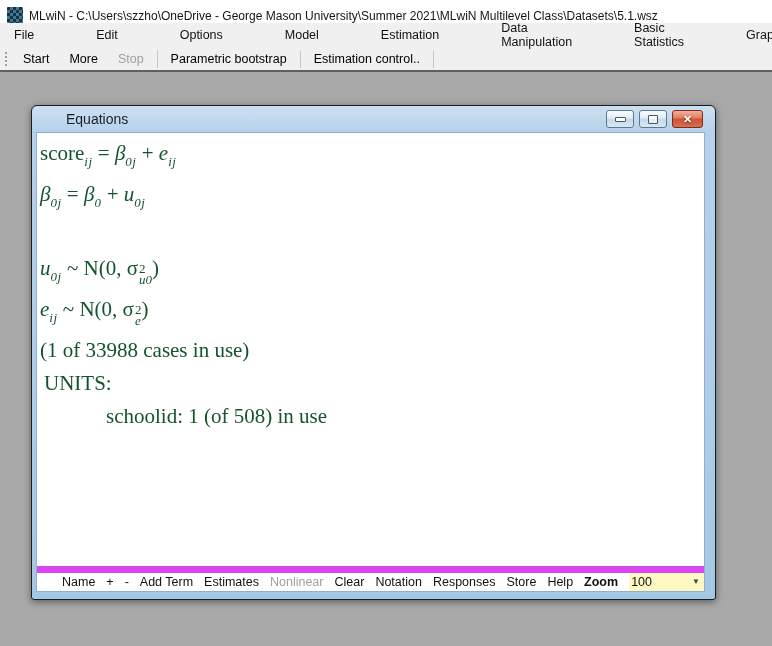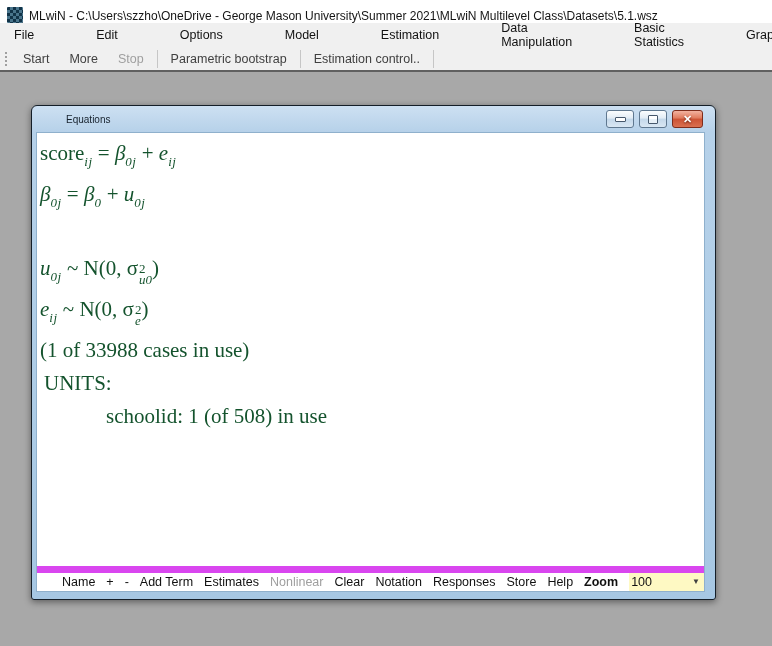--- a/index.html
+++ b/index.html
@@ -17,35 +17,35 @@
   
   .menubar { height: 24px; background: #f0f0f0; display: flex; align-items: stretch; padding-left: 3px; gap: 40px; }
   .menu-item { font-size: 12.5px; color: #111; padding: 0 11px; display: flex; align-items: center; cursor: default; }
 
   
   .toolbar { height: 25px; background: #f0f0f0; display: flex; align-items: center;
     border-bottom: 2px solid #606060; padding-left: 2px; }
   .grip { width: 4px; height: 16px; margin: 0 5px 0 2px;
     background-image: radial-gradient(circle, #9f9f9f 1px, transparent 1.2px);
     background-size: 4px 4px; }
-  .tb-btn { font-size: 12.5px; color: #404040; padding: 0 10px; height: 21px; display: flex; align-items: center; }
+  .tb-btn { font-size: 12.5px; color: #000000; padding: 0 10px; height: 21px; display: flex; align-items: center; }
   .tb-btn.disabled { color: #9f9f9f; }
   .tb-sep { width: 1px; height: 18px; background: #c6c6c6; margin: 0 3px; flex: 0 0 1px; }
 
   
   .mdi { position: relative; height: 574px; background: #a8a8a8; }
 
   
   .eqwin { position: absolute; left: 31px; top: 33px; width: 685px; height: 495px;
     border: 1px solid #141e28; border-radius: 6px 6px 3px 3px;
     background: linear-gradient(180deg, #cde0f2 0px, #b6d1e9 26px, #aecde7 60%, #a6c7e3 100%);
     box-shadow: 0 2px 7px rgba(0,0,0,0.45);
     display: flex; flex-direction: column; }
   .eqwin-titlebar { flex: 0 0 26px; display: flex; align-items: center; padding-left: 34px; position: relative; }
-  .eqwin-title { font-size: 10px; color: #16212c; }
+  .eqwin-title { font-size: 14px; color: #16212c; }
   .win-controls { position: absolute; top: 4px; right: 12px; display: flex; gap: 5px; }
   .wbtn { width: 28px; height: 18px; border-radius: 3px; display: flex; align-items: center; justify-content: center; }
   .wbtn.minmax { border: 1px solid #5f7890;
     background: linear-gradient(180deg, #fbfdfe, #e2ecf5 45%, #c4d8ea 50%, #d9e7f3); }
   .wbtn.close { width: 31px; border: 1px solid #7e2c1b;
     background: linear-gradient(180deg, #f2b2a0, #e07a5c 45%, #cc5234 50%, #da7050); }
   .glyph-min { width: 11px; height: 5px; background: #ffffff; border: 1px solid #46586c; border-radius: 1px; }
   .glyph-max { width: 10px; height: 9px; border: 1px solid #46586c; border-radius: 1px;
     background: linear-gradient(180deg, #ffffff 0 3px, #e8f1f8 3px); }
   .glyph-close { font-size: 11px; font-weight: bold; color: #ffffff; line-height: 1;

